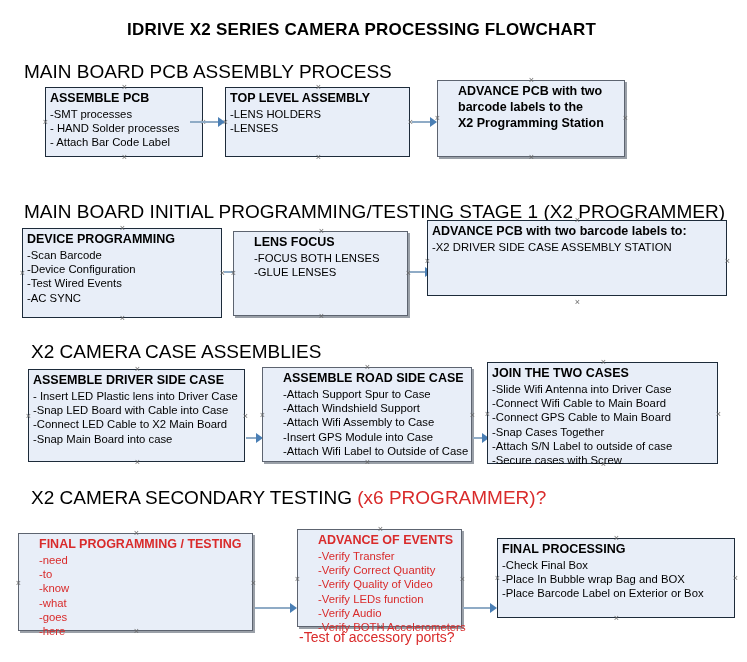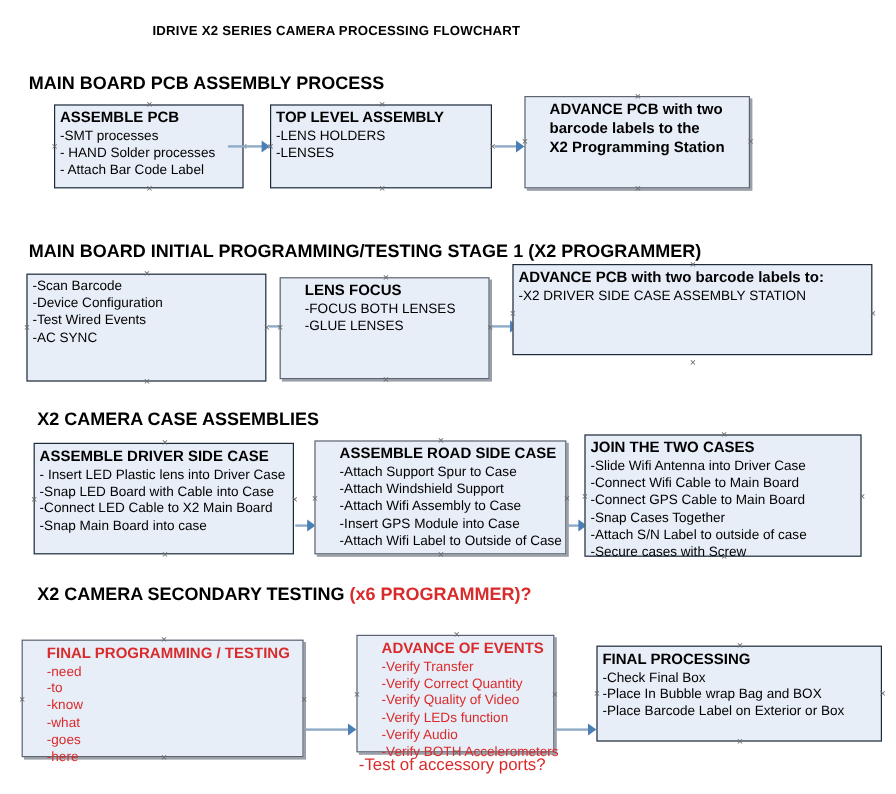--- a/index.html
+++ b/index.html
@@ -7,30 +7,30 @@
     width:747px;height:662px;
     background:#ffffff;
     font-family:"Liberation Sans","DejaVu Sans",sans-serif;
     overflow:hidden;
     position:relative;
   }
   #canvas{position:absolute;left:0;top:0;width:747px;height:662px;}
 
   .doc-title{
     position:absolute;
-    font-size:11px;
+    font-size:17px;
     font-weight:bold;
     color:#000;
     letter-spacing:.2px;
     white-space:nowrap;
   }
   .section-title{
     position:absolute;
-    font-size:15px;
-    font-weight:bold;
+    font-size:19px;
+    font-weight:normal;
     color:#000;
     white-space:nowrap;
   }
   .section-title .sub-red{color:#d92b2b;}
 
   .node{
     position:absolute;
     background:#e8eef8;
     border:1px solid #1d2b3a;
     box-sizing:border-box;
@@ -123,20 +123,21 @@
     <div class="node-title"> X2 Programming Station</div>
     <span class="xh" style="left:90px;top:-4px;"></span>
     <span class="xh" style="left:-4px;top:34px;"></span>
     <span class="xh" style="left:90px;top:73px;"></span>
     <span class="xh" style="left:184px;top:34px;"></span>
   </div>
 
   <div class="section-title" style="left:24px;top:201px;">MAIN BOARD INITIAL PROGRAMMING/TESTING STAGE 1 (X2 PROGRAMMER)</div>
 
   <div class="node" style="left:22px;top:228px;width:200px;height:90px;">
+    <div class="node-title">DEVICE PROGRAMMING</div>
     <div class="node-line">-Scan Barcode</div>
     <div class="node-line">-Device Configuration</div>
     <div class="node-line">-Test Wired Events</div>
     <div class="node-line">-AC SYNC</div>
     <span class="xh" style="left:96px;top:-4px;"></span>
     <span class="xh" style="left:-4px;top:41px;"></span>
     <span class="xh" style="left:96px;top:86px;"></span>
     <span class="xh" style="left:196px;top:41px;"></span>
   </div>
 

